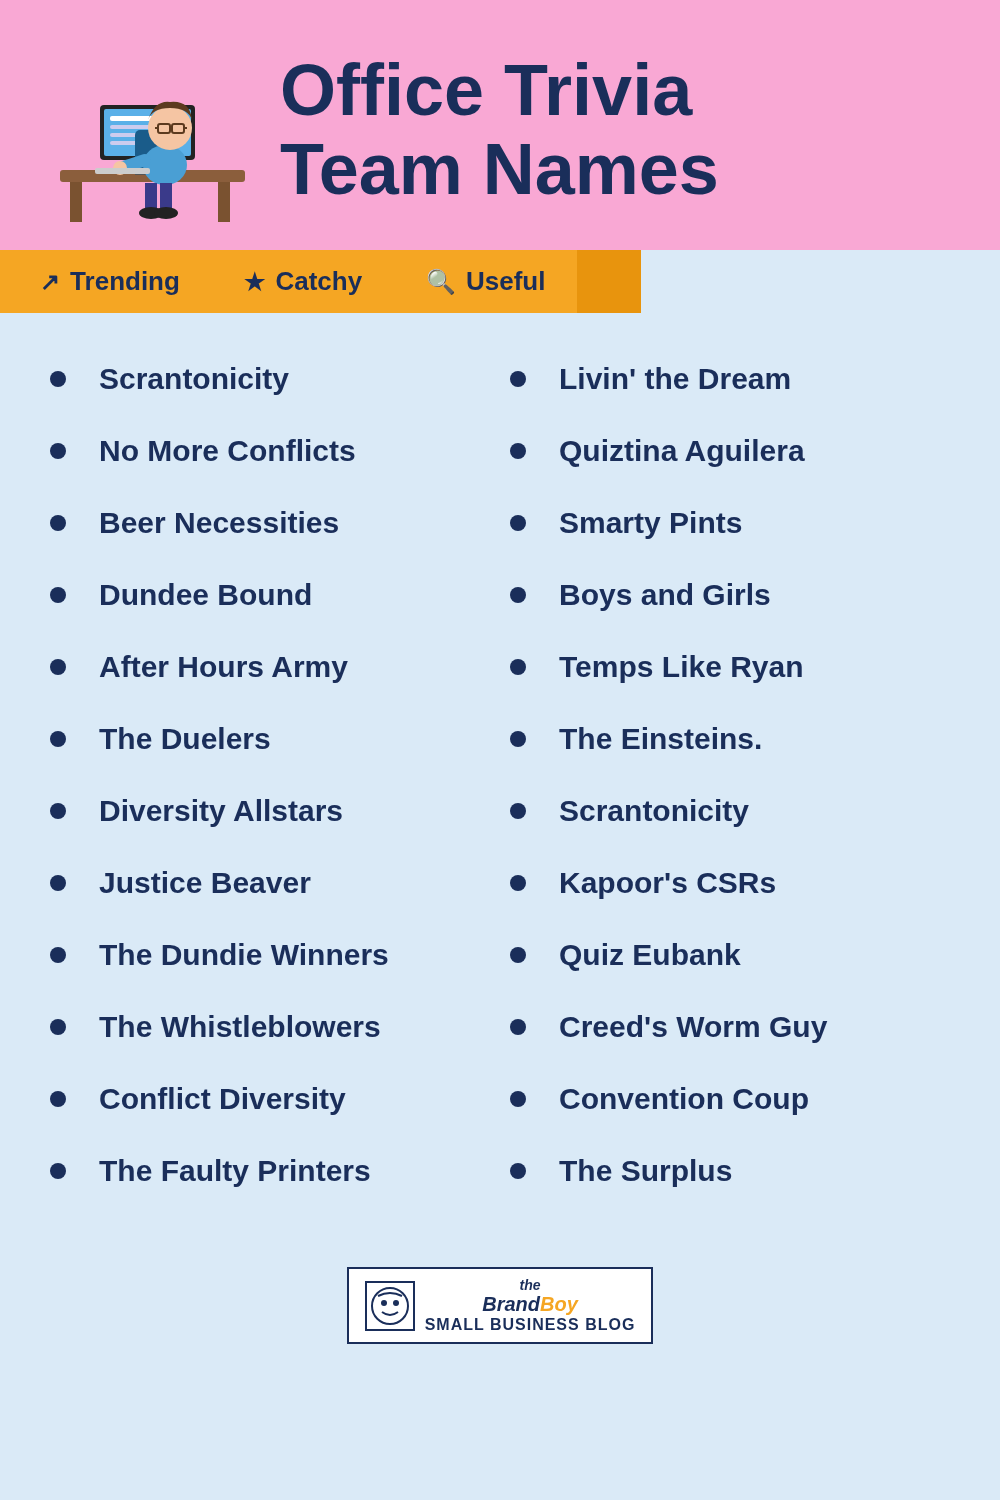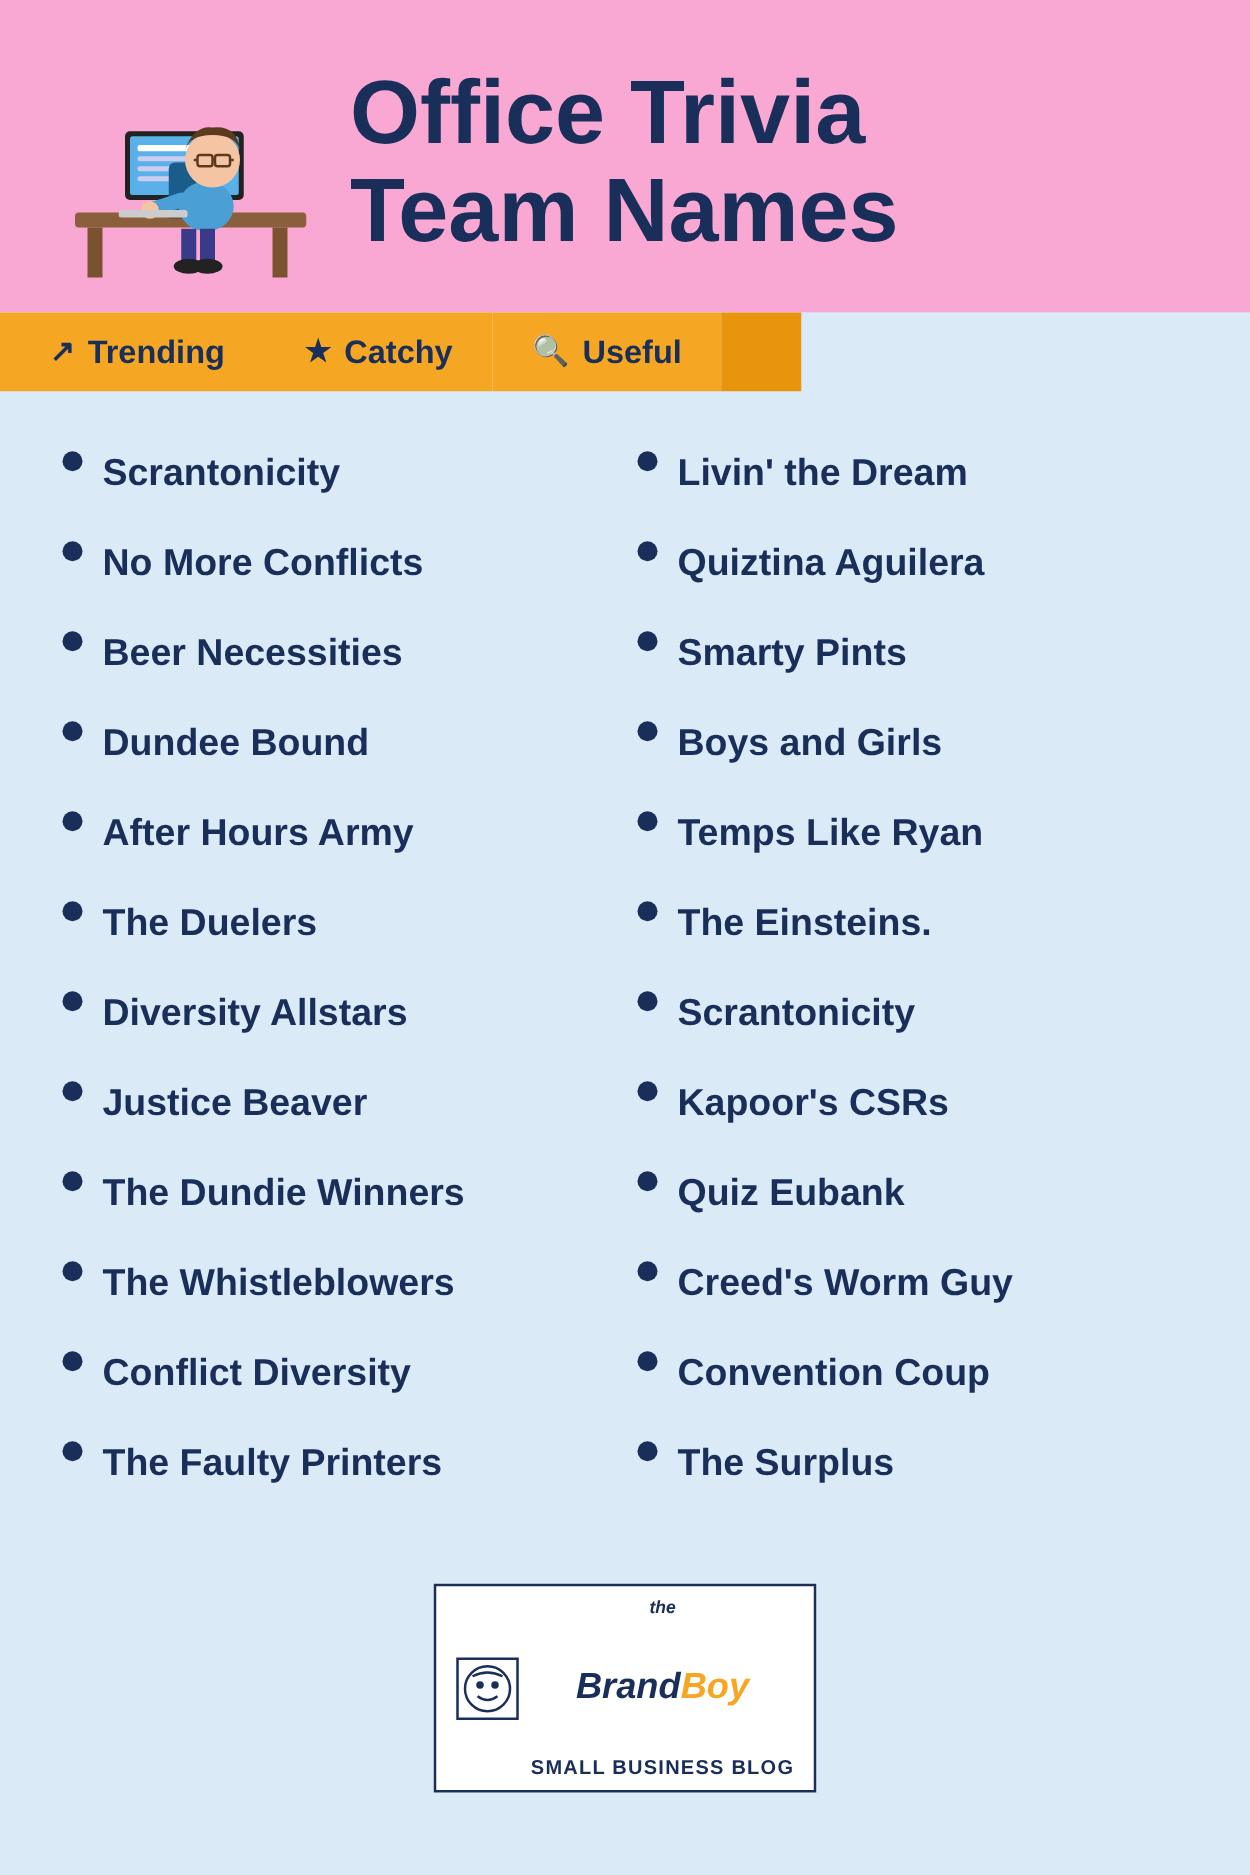--- a/index.html
+++ b/index.html
@@ -82,22 +82,23 @@
     }
 
     .column {
       display: flex;
       flex-direction: column;
       gap: 0;
     }
 
     .list-item {
       display: flex;
+      align-items: center;
       padding: 18px 10px;
-      gap: 16px;
+      gap: 33px;
     }
 
     .bullet {
       width: 16px;
       height: 16px;
       background-color: #1a2e5a;
       border-radius: 50%;
       flex-shrink: 0;
     }
 
@@ -132,32 +133,31 @@
       display: flex;
       align-items: center;
       justify-content: center;
       font-size: 24px;
     }
 
     .brand-text-wrap {
       display: flex;
       flex-direction: column;
       align-items: center;
-      gap: 40px;
     }
 
     .brand-the {
       font-size: 14px;
       font-weight: 700;
       color: #1a2e5a;
       font-style: italic;
     }
 
     .brand-name {
-      font-size: 29px;
+      font-size: 20px;
       font-weight: 900;
       color: #1a2e5a;
       font-style: italic;
     }
 
     .brand-name span {
       color: #f5a623;
     }
 
     .brand-sub {

